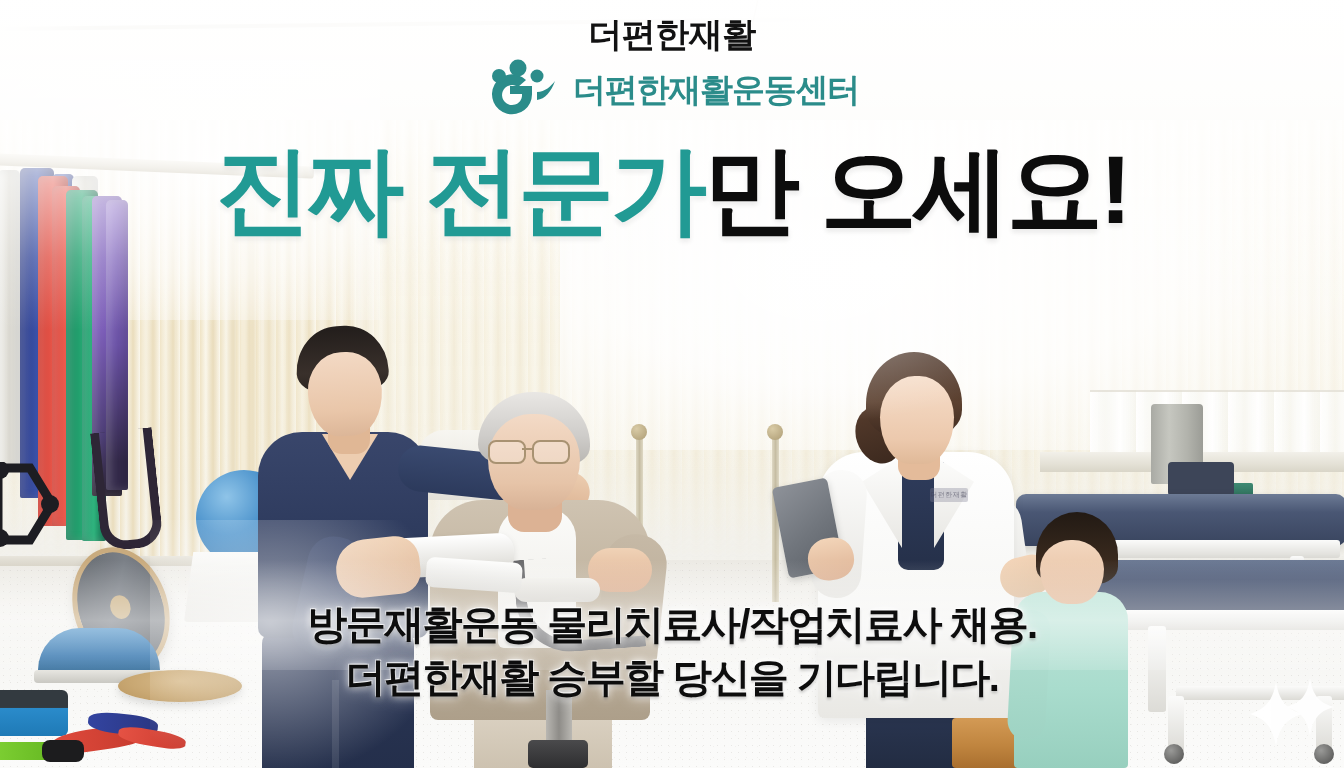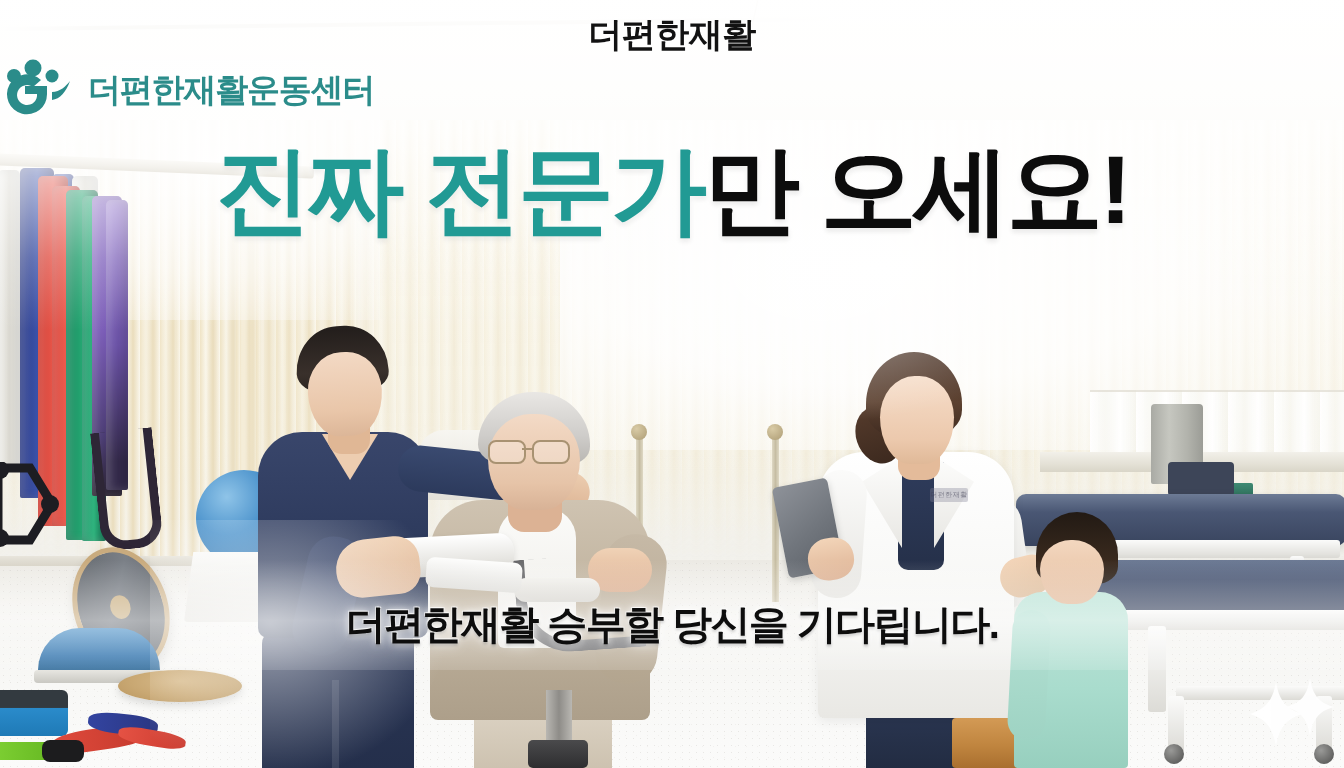--- a/index.html
+++ b/index.html
@@ -621,21 +621,21 @@
       0 0 6px rgba(255,255,255,.95),
       0 0 14px rgba(255,255,255,.9),
       1px 1px 0 rgba(255,255,255,.8);
   }
 
   .brand {
     position: absolute;
     left: 0; right: 0; top: 58px;
     display: flex;
     flex-direction: column;
-    align-items: flex-start;
+    align-items: center;
     gap: 1px;
   }
   .brand-row {
     display: flex;
     align-items: center;
     gap: 12px;
   }
   .brand-mark { width: 76px; height: 64px; flex: none; }
   .brand-name {
     font-size: 33px;
@@ -882,17 +882,18 @@
         </span>
         <span class="brand-name">더편한재활운동센터</span>
       </div>
     </div>
 
     <div class="headline">
       <span class="hl-accent">진짜 전문가</span><span class="hl-dark">만 오세요!</span>
     </div>
 
     <div class="tagline">
+      <div class="tagline-line">방문재활운동 물리치료사/작업치료사 채용.</div>
       <div class="tagline-line">더편한재활 승부할 당신을 기다립니다.</div>
     </div>
 
   </div>
 </div>
 
 </body></html>

